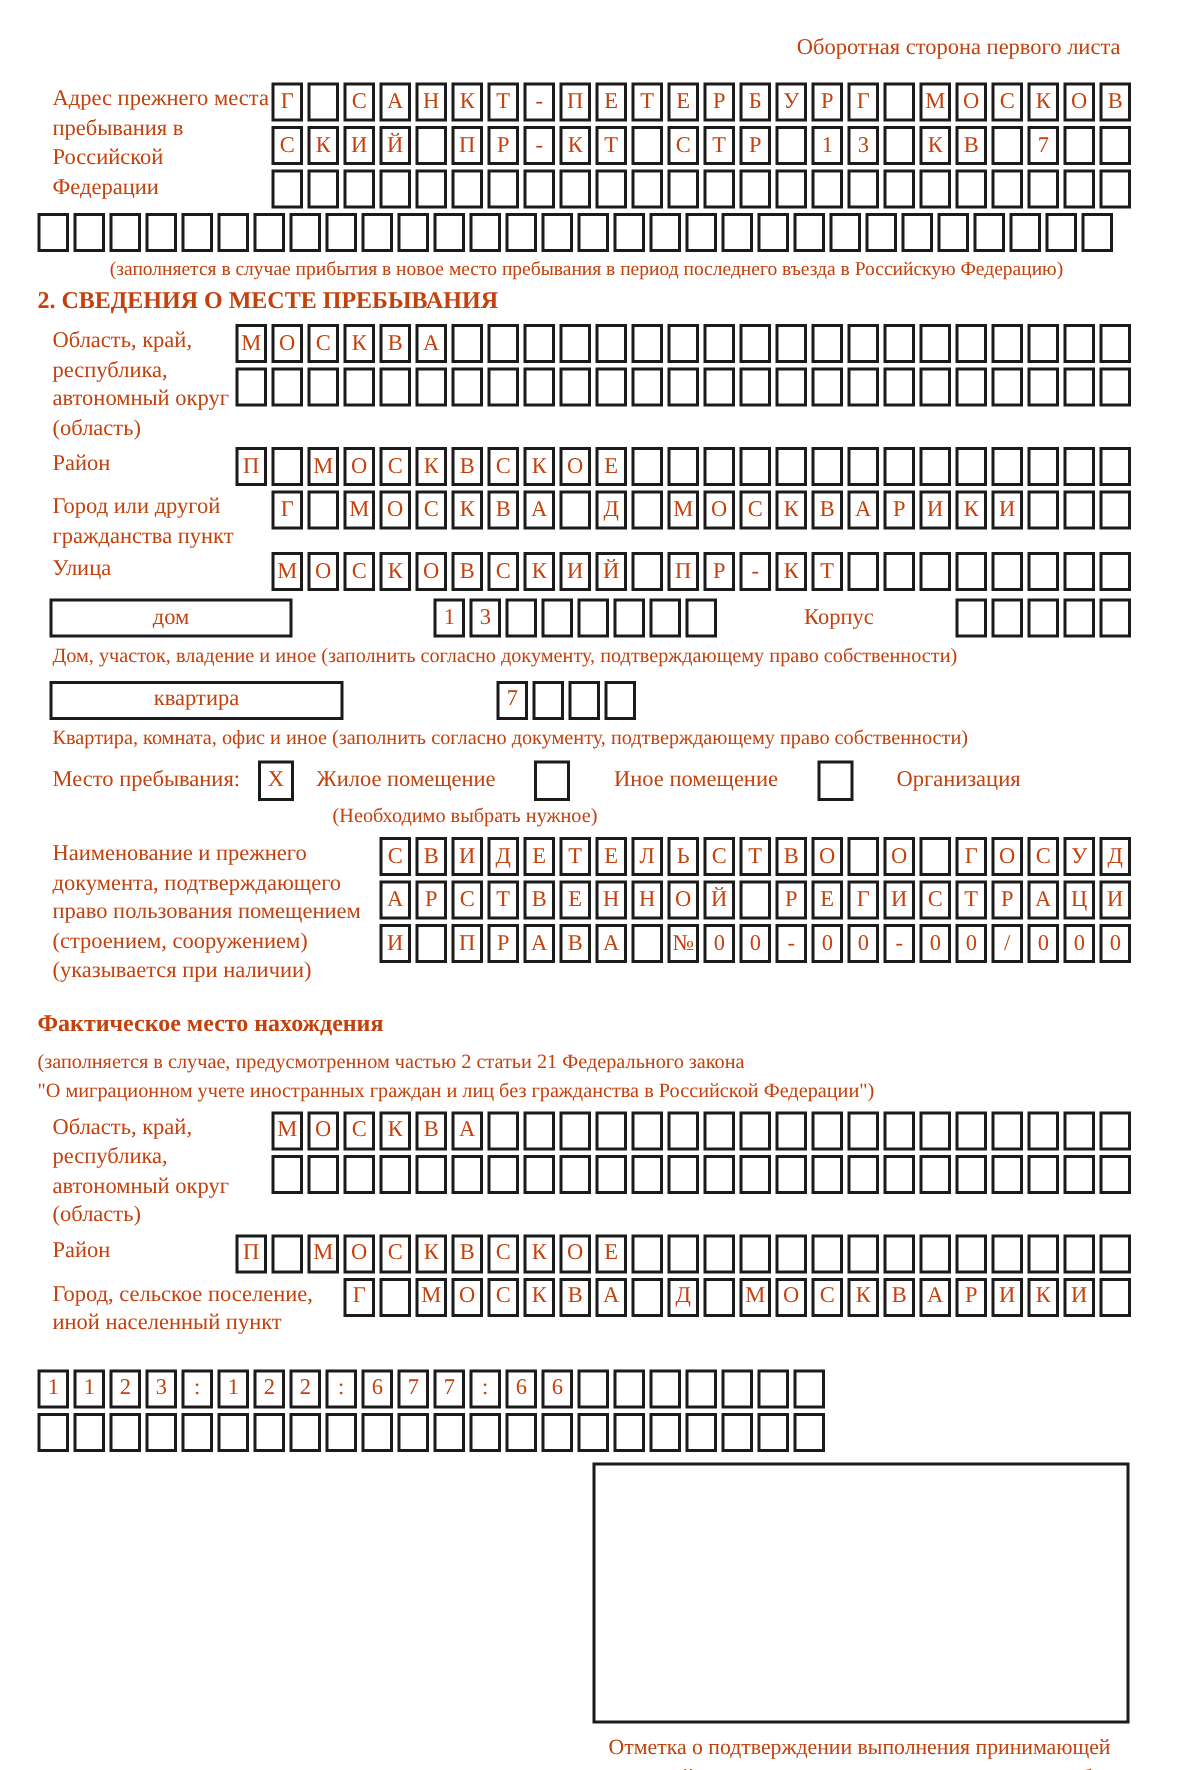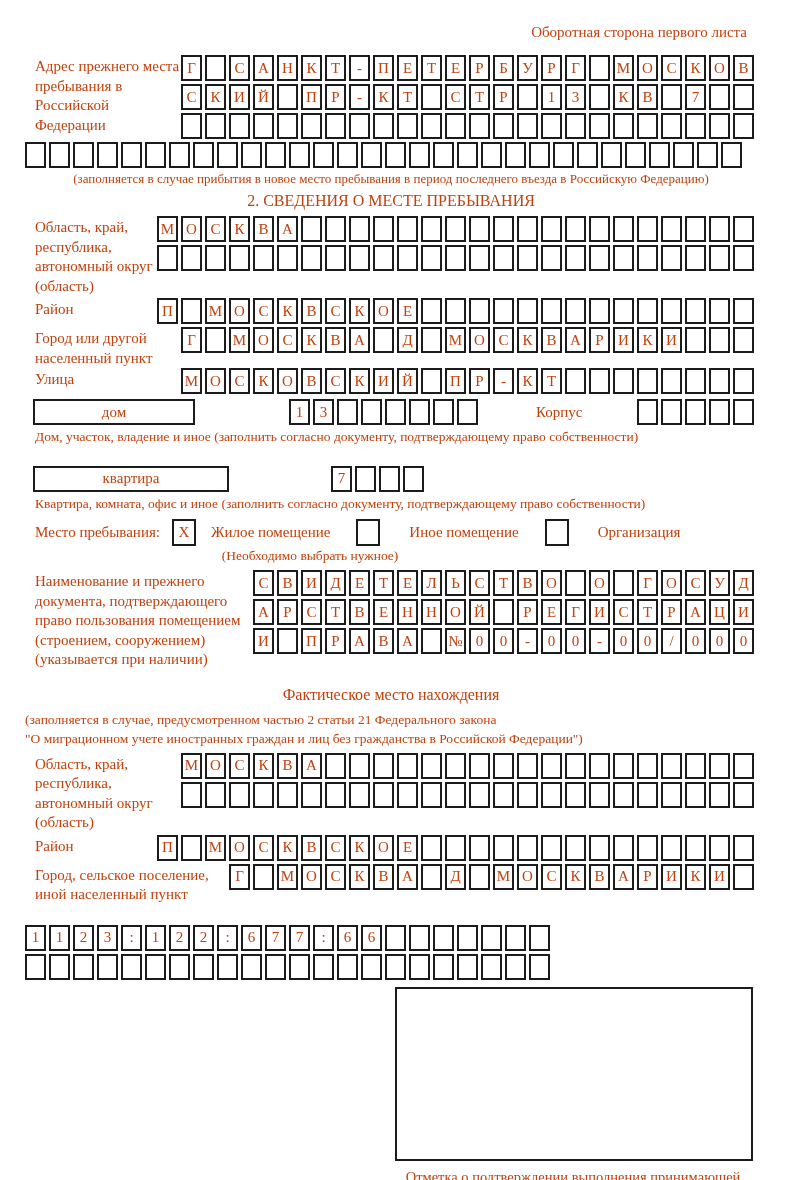--- a/index.html
+++ b/index.html
@@ -22,21 +22,21 @@
     width:21px; height:26px; margin-right:3px;
     border:2px solid #1b1b1b; background:#fff;
     display:flex; align-items:center; justify-content:center;
     font-size:15px; line-height:1;
   }
   .cbox.mark { width:24px; height:27px; }
 
   .caption-c { text-align:center; font-size:13px; line-height:1.25; }
   .caption-l { font-size:13.5px; line-height:1.3; padding-left:10px; }
 
-  .sec-title { text-align:center; font-size:16px; font-weight:normal; margin:5px 0 6px 0; }
+  .sec-title { font-size:16px; font-weight:bold; margin:5px 0 6px 0; }
 
   .inline-row { display:flex; align-items:flex-start; margin-left:8px;gap:47px; }
   .widebox {
     box-sizing:border-box; border:2px solid #1b1b1b; height:26px;
     display:flex; align-items:center; justify-content:center;
     font-size:15px; flex:0 0 auto;
   }
   .inline-lbl { font-size:15px; line-height:26px; padding:0 8px; flex:0 0 auto; }
 
   .stay-row { display:flex; align-items:center; font-size:15px; padding-left:10px; margin-top:7px; }
@@ -46,21 +46,21 @@
   .fact-caption { font-size:13.5px; line-height:1.45; margin-bottom:4px; }
 
   .stamp-box {
     box-sizing:border-box; width:358px; height:174px;
     border:2px solid #1b1b1b; margin-left:370px; margin-top:4px;
   }
   .stamp-note {
     width:380px; margin-left:358px; margin-top:6px;
     text-align:center; font-size:14.5px; line-height:1.38;
   }
-  .mt2{margin-top:2px;} .mt4{margin-top:20px;text-align:center;} .mt6{margin-top:6px;}
+  .mt2{margin-top:2px;} .mt4{margin-top:8px;text-align:center;} .mt6{margin-top:6px;}
   .mb2{margin-bottom:2px;}
 </style>
 </head>
 <body>
 
 <div class="page">
 
   <div class="hdr-note">Оборотная сторона первого листа</div>
 
   <div class="frow">
@@ -269,21 +269,21 @@
           <span class="cbox"></span>
           <span class="cbox"></span>
           <span class="cbox"></span>
           <span class="cbox"></span>
           <span class="cbox"></span>
         </div>
     </div>
   </div>
 
   <div class="frow">
-    <div class="flabel">Город или другой населенный пункт</div>
+    <div class="flabel">Город или другой гражданства пункт</div>
     <div class="fboxes">
       <div class="crow">
           <span class="cbox">Г</span>
           <span class="cbox"></span>
           <span class="cbox">М</span>
           <span class="cbox">О</span>
           <span class="cbox">С</span>
           <span class="cbox">К</span>
           <span class="cbox">В</span>
           <span class="cbox">А</span>

